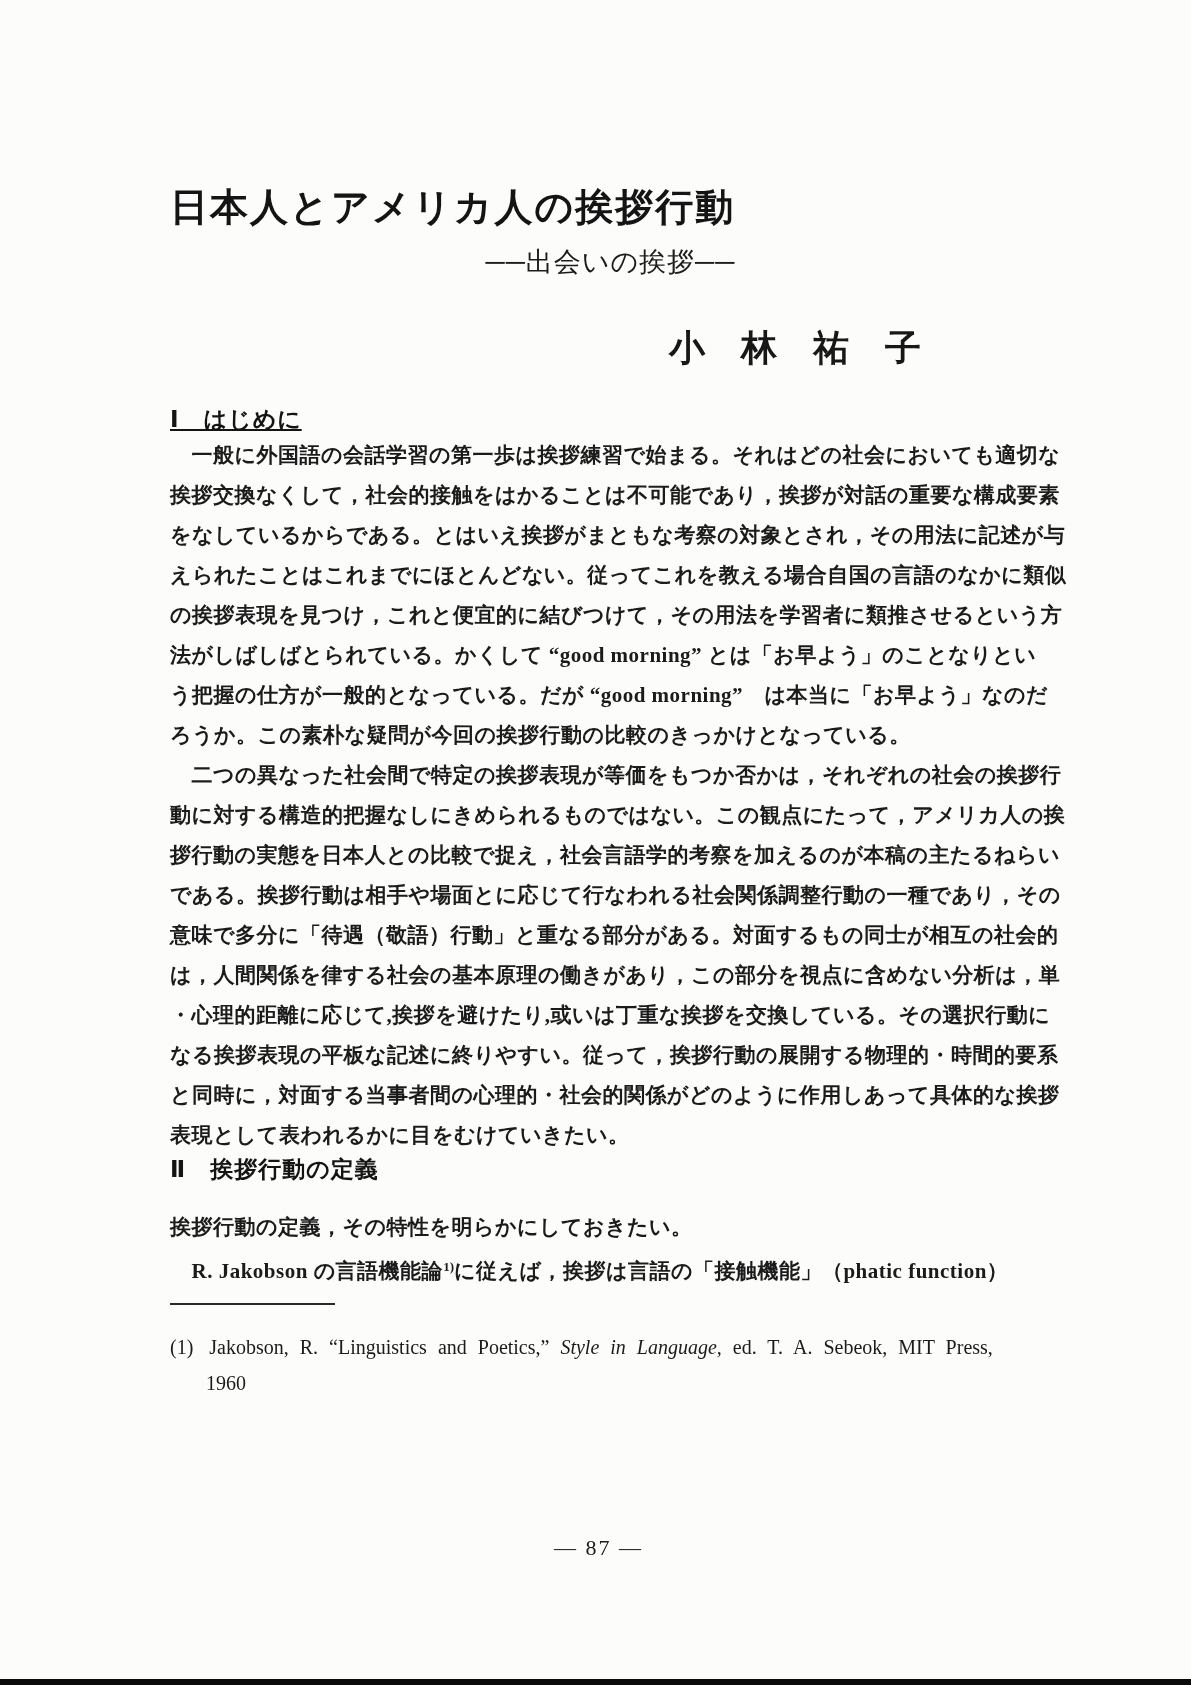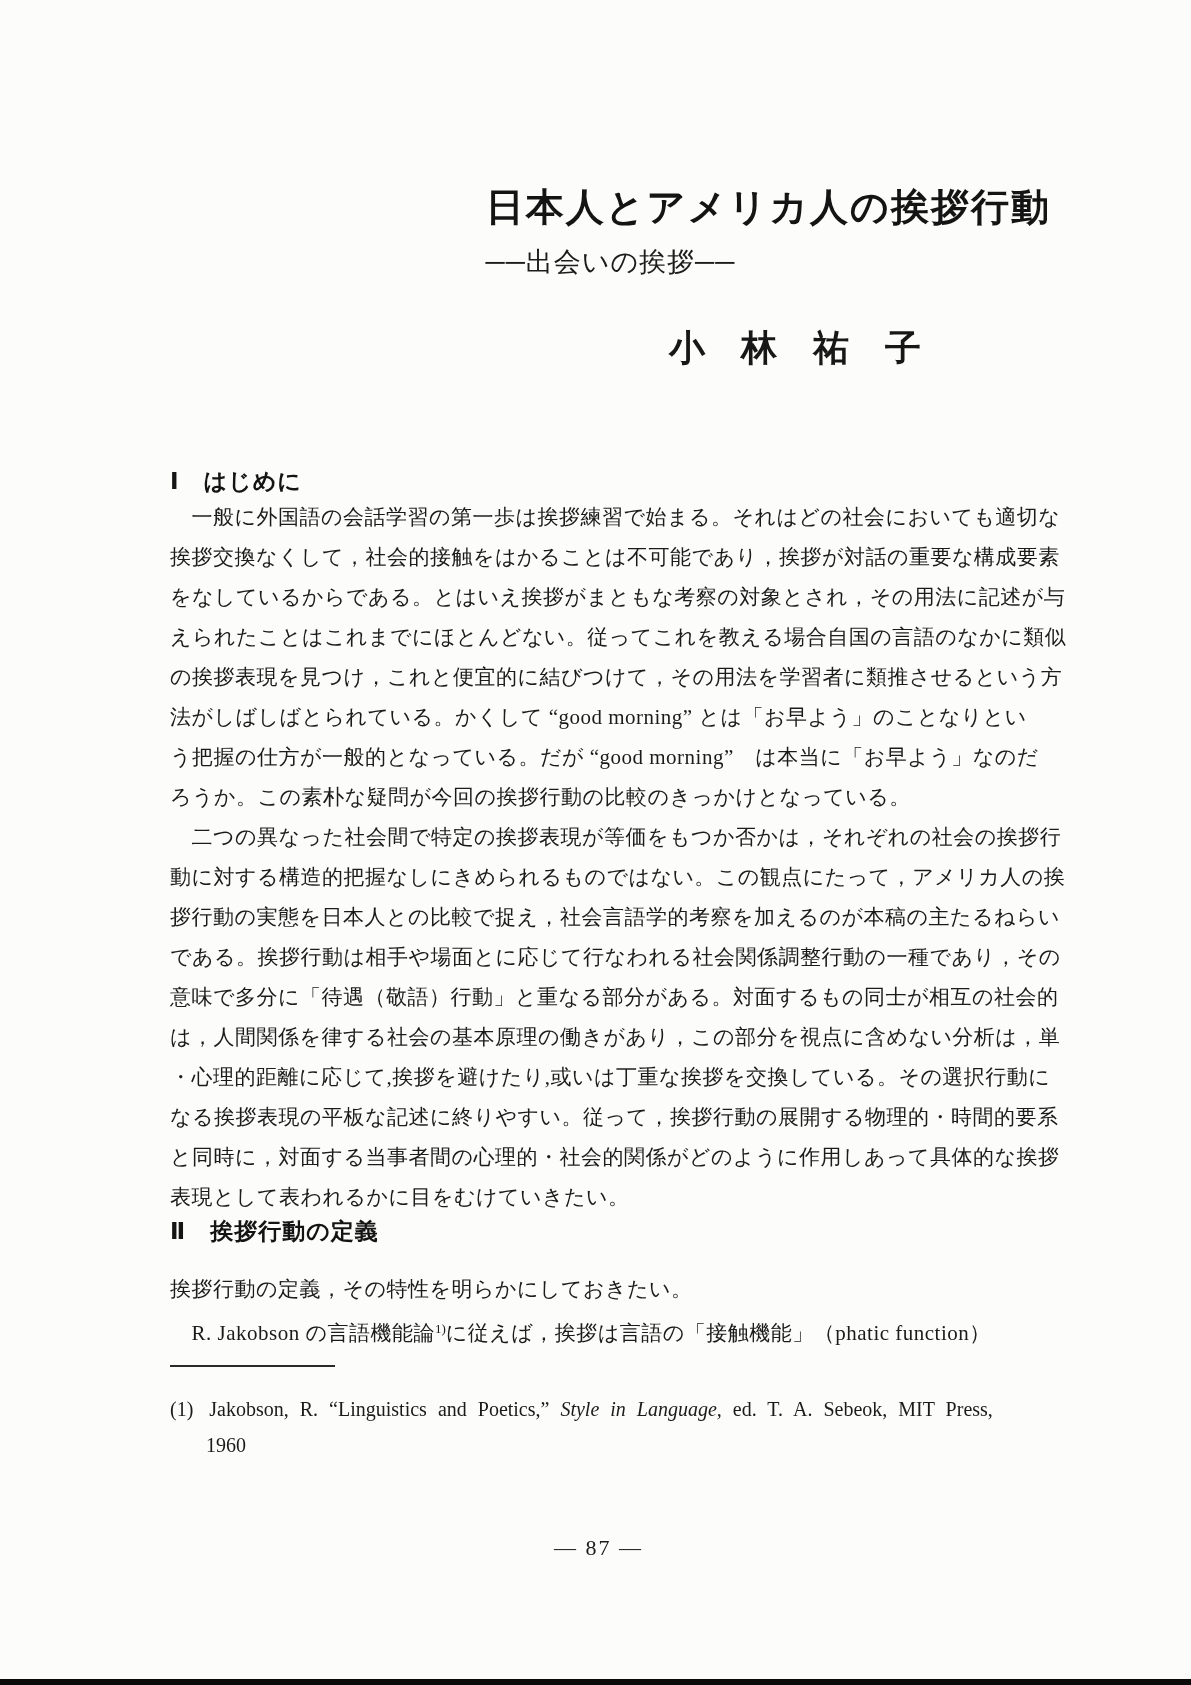--- a/index.html
+++ b/index.html
@@ -10,47 +10,47 @@
     background:#fcfcfa;
     overflow:hidden;
     font-family:"Liberation Serif","DejaVu Serif",serif;
     color:#1b1b1b;
   }
   .content {
     position:absolute; left:170px; top:0; width:881px;
     padding-top:183px;
   }
   .title {
-    margin:0; text-align:right;
+    margin:0; text-align:left;
     font-size:38px; font-weight:700; letter-spacing:2px;
     line-height:48px; color:#141414;
   }
   .subtitle {
     margin-top:14px; text-align:center;
     font-size:27px; letter-spacing:1px; line-height:34px;
     color:#1c1c1c;
   }
   .author {
     margin-top:50px; text-align:right; padding-right:130px;
     font-size:36px; line-height:38px; font-weight:700;
     color:#171717;
   }
   .sec-heading {
     font-family:"Liberation Sans","DejaVu Sans",sans-serif;
     font-weight:700; font-size:23px; line-height:28px;
     letter-spacing:1px; color:#141414;
   }
-  .sec1-heading { margin-top:100px; }
+  .sec1-heading { margin-top:38px;text-decoration:underline; }
   .sec2-heading { }
   .textblock { margin-top:2px; }
   .textblock.sec2 { margin-top:24px; }
   .line {
     height:40px; line-height:40px;
     font-size:21px; letter-spacing:0.5px;
-    white-space:nowrap; color:#1b1b1b;
+    white-space:nowrap; color:#1b1b1b;font-weight:bold;
   }
   .sup {
     font-size:13px; vertical-align:7px; letter-spacing:0;
   }
   .fn-rule {
     margin-top:16px; width:165px; height:0;
     border-top:2px solid #2a2a2a;
   }
   .footnote { margin-top:24px; }
   .fn-line {

